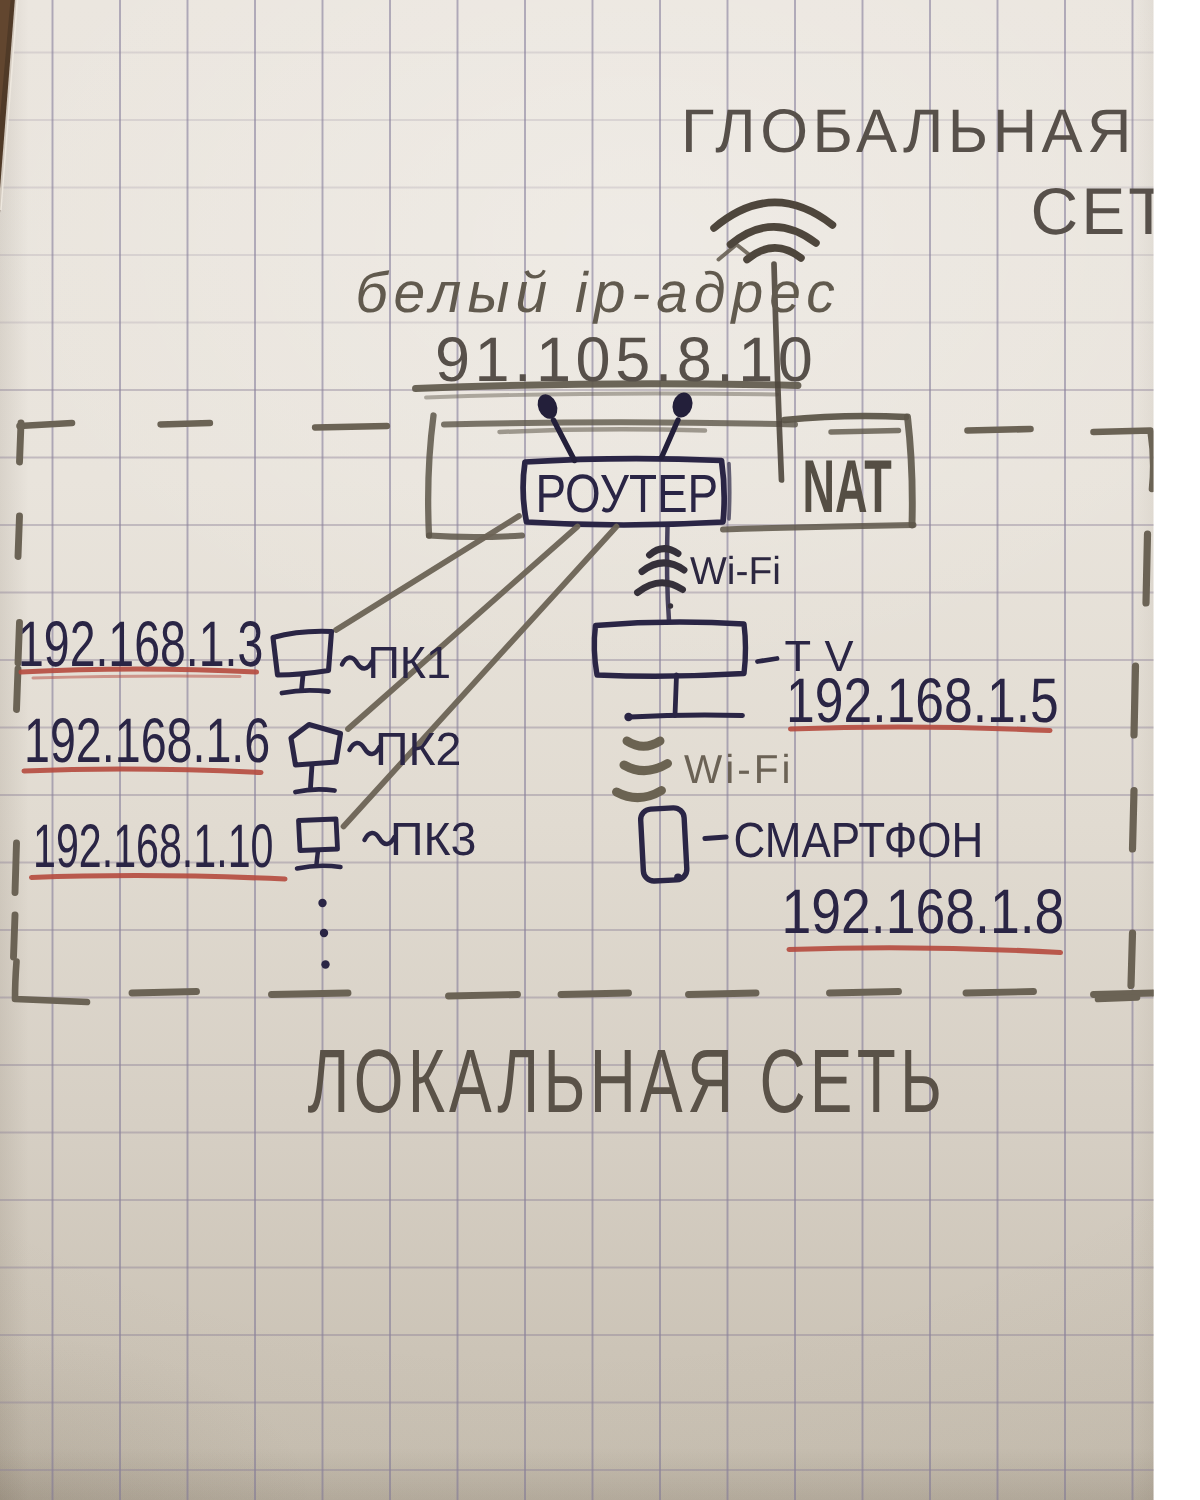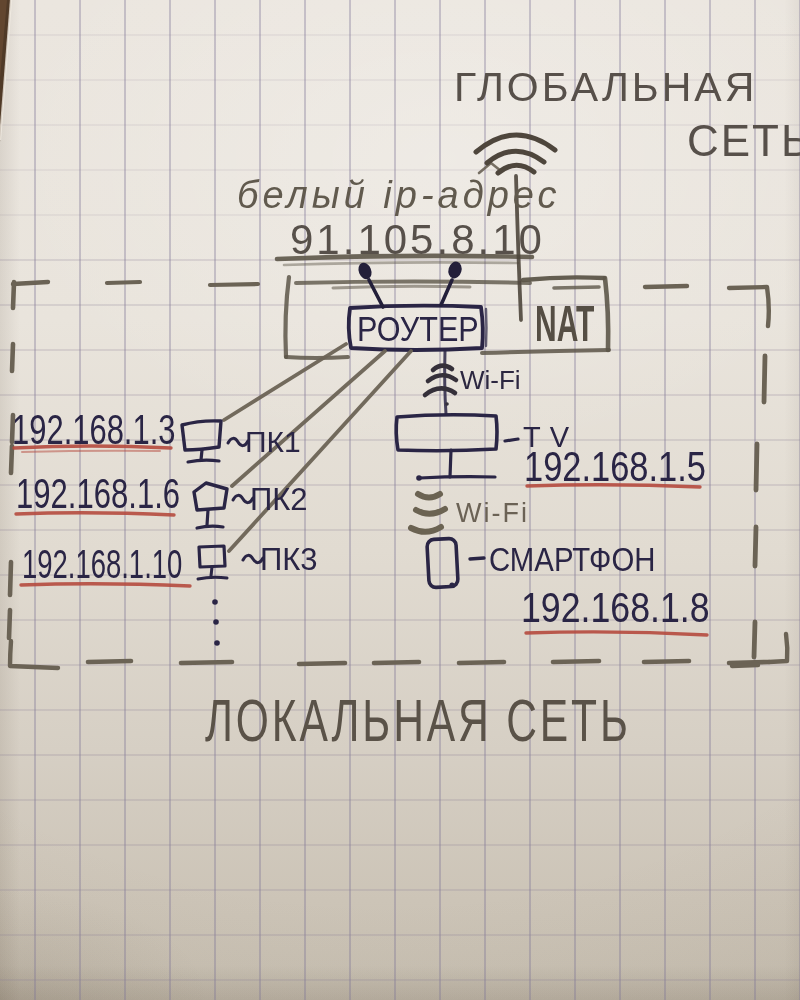--- a/index.html
+++ b/index.html
@@ -1,23 +1,24 @@
 <!DOCTYPE html>
 <html><head>
 <meta charset="utf-8">
 <style>
 html,body{margin:0;padding:0}
-#page{position:relative;width:800px;height:1000px;overflow:hidden;
+#page{position:relative;width:732px;height:1000px;overflow:hidden;
 background:
  radial-gradient(ellipse 620px 420px at 55% 16%, rgba(255,255,255,.22), rgba(255,255,255,0) 72%),
  linear-gradient(180deg, rgba(0,0,0,0) 96.5%, rgba(70,55,38,.13) 100%),
  radial-gradient(ellipse 300px 160px at 0% 100%, rgba(70,55,38,.10), rgba(70,55,38,0) 70%),
  radial-gradient(ellipse 1100px 900px at 48% 36%, rgba(0,0,0,0) 60%, rgba(84,68,48,.10) 100%),
  linear-gradient(90deg, rgba(70,55,38,.10) 0%, rgba(70,55,38,0) 2.5%, rgba(70,55,38,0) 98%, rgba(70,55,38,.06) 100%),
  linear-gradient(180deg,#ebe6df 0%,#e9e4dc 32%,#e1dbd1 55%,#d6cfc4 75%,#ccc4b7 90%,#c6beb0 100%);
+padding-left: 37px;
 }
 svg{position:absolute;left:0;top:0}
 text{font-family:"Liberation Sans",sans-serif}
 </style>
 </head>
 <body>
 <div id="page">
 <svg width="800" height="1000" viewBox="0 0 800 1000">
 <g id="grid">
 <line x1="35" y1="0" x2="35" y2="1000" stroke="#7d7596" stroke-width="1.3" opacity=".55"></line>

